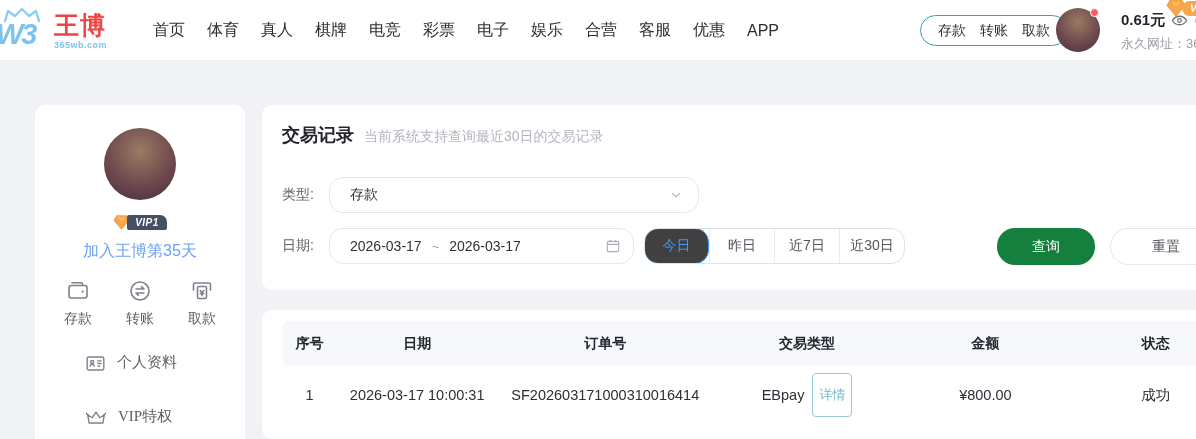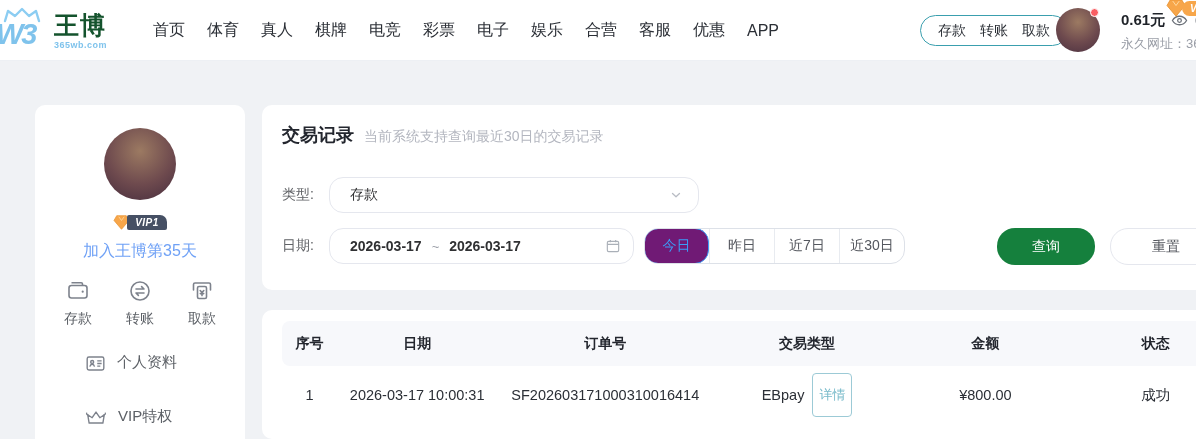--- a/index.html
+++ b/index.html
@@ -6,21 +6,21 @@
   html,body { width:1196px; height:439px; overflow:hidden; }
   body { font-family:"Liberation Sans","DejaVu Sans",sans-serif; background:#f0f2f5; position:relative; color:#303133; }
 
   
   .header { position:absolute; top:0; left:0; width:1196px; height:61px; background:#fff; border-bottom:1px solid #edf0f4; }
   .logo { position:absolute; left:-4px; top:6px; display:flex; align-items:center; }
   .logo-mark { position:relative; width:52px; height:50px; color:#7fc3ec; }
   .logo-mark .crown { position:absolute; left:6px; top:1px; }
   .logo-mark .wb { position:absolute; left:0; top:12px; font-size:29px; font-weight:800; font-style:italic; letter-spacing:-2px; }
   .logo-text { margin-left:6px; display:flex; flex-direction:column; line-height:1; }
-  .logo-name { font-size:25px; font-weight:800; color:#14532d; letter-spacing:1px; }
+  .logo-name { font-size:25px; font-weight:800; color:#ef4444; letter-spacing:1px; }
   .logo-domain { font-size:9px; color:#7fc3ec; margin-top:3px; letter-spacing:.5px; font-weight:700; }
   .nav { position:absolute; left:153px; top:0; height:61px; display:flex; align-items:center; gap:22px; }
   .nav-item { font-size:16px; color:#2b2f36; cursor:pointer; white-space:nowrap; }
 
   .quick-pill { position:absolute; left:920px; top:15px; height:31px; border:1px solid #3a9fae; border-radius:16px; display:flex; align-items:center; gap:14px; padding:0 17px; background:#fff; }
   .quick-pill span { font-size:14px; color:#2b2f36; cursor:pointer; white-space:nowrap; }
 
   .hdr-avatar { position:absolute; left:1056px; top:8px; width:44px; height:44px; border-radius:50%;
     background:radial-gradient(circle at 50% 32%, #9c7a62 0%, #6e4a4e 55%, #4a3040 100%); }
   .hdr-avatar .dot { position:absolute; right:1px; top:0; width:9px; height:9px; border-radius:50%; background:#f85e63; border:1px solid #fff; }
@@ -42,41 +42,41 @@
   .vip-gem { display:flex; }
   .vip-pill { margin-left:-3px; background:#465064; color:#fff; font-size:10px; font-style:italic; font-weight:700; padding:2px 8px; border-radius:2px 7px 2px 2px; letter-spacing:.5px; }
   .join-text { position:absolute; top:136px; left:0; width:100%; text-align:center; font-size:16px; color:#6fa1f6; }
   .side-actions { position:absolute; top:174px; left:12px; right:12px; display:flex; }
   .side-action { flex:1; display:flex; flex-direction:column; align-items:center; gap:7px; cursor:pointer; }
   .side-action .ic { color:#7d828c; display:flex; }
   .side-action .lb { font-size:14px; color:#5c6066; }
   .side-menu-item { position:absolute; left:50px; display:flex; gap:11px; cursor:pointer; }
   .side-menu-item .ic { color:#7d828c; display:flex; }
   .side-menu-item .lb { font-size:15px; color:#5c6066; }
-  .mi-0 { top:248px; } .mi-1 { top:302px; }
+  .mi-0 { top:248px; } .mi-1 { top:302px;font-family:Liberation Serif, serif; }
 
   
   .filter-card { position:absolute; left:262px; top:105px; width:980px; height:185px; background:#fff; border-radius:10px; }
   .fc-titlerow { position:absolute; left:20px; top:18px; display:flex; align-items:baseline; gap:10px; white-space:nowrap; }
   .fc-title { font-size:18px; font-weight:800; color:#23262e; }
   .fc-sub { font-size:14px; color:#b3b6bf; }
   .frow { position:absolute; left:20px; display:flex; align-items:center; }
   .frow-type { top:72px; } .frow-date { top:123px; }
   .flabel { font-size:14px; color:#606266; width:47px; flex:none; }
   .select-box { width:370px; height:36px; border:1px solid #e5e7ee; border-radius:14px; display:flex; align-items:center; padding:0 15px 0 20px; cursor:pointer; background:#fff; }
   .select-box .val { flex:1; font-size:14px; color:#303133; }
   .select-box .ic { color:#b8bcc4; display:flex; }
   .date-box { width:305px; height:36px; border:1px solid #e5e7ee; border-radius:14px; display:flex; align-items:center; padding:0 12px 0 20px; background:#fff; cursor:pointer; }
-  .date-box .d { font-size:14px; font-weight:700; color:#303133; }
+  .date-box .d { font-size:14px; font-weight:400; color:#303133; }
   .date-box .sep { font-size:13px; color:#9a9ea7; margin:0 10px; }
   .date-box .ic { margin-left:auto; color:#aab0b8; display:flex; }
   .range-group { display:flex; margin-left:10px; border:1px solid #dde1e8; border-radius:14px; overflow:hidden; height:36px; background:#fff; }
   .range-btn { width:65px; display:flex; align-items:center; justify-content:center; font-size:14px; color:#54575e; cursor:pointer; border-left:1px solid #e8ebf0; }
   .range-btn:first-child { border-left:none; }
-  .range-btn.active { border:1px solid #3b9cf7; color:#3b9cf7; border-radius:14px; margin:-1px 0 -1px -1px; background:#701a75; }
+  .range-btn.active { border:1px solid #3b9cf7; color:#3b9cf7; border-radius:14px; margin:-1px 0 -1px -1px; background:#404040; }
   .btn-search { position:absolute; left:735px; top:123px; width:98px; height:37px; border:none; border-radius:18px; background:#15803d; color:#fff; font-size:14px; cursor:pointer; font-family:Liberation Sans, sans-serif; }
   .btn-reset { position:absolute; left:848px; top:123px; width:112px; height:37px; border:1px solid #e5e7ee; border-radius:18px; background:#fff; color:#54575e; font-size:14px; cursor:pointer; font-family:inherit; }
 
   
   .table-card { position:absolute; left:262px; top:310px; width:980px; height:129px; background:#fff; border-radius:10px; }
   .thead { position:absolute; left:20px; top:11px; width:960px; height:45px; background:#f7f8fb; border-radius:8px; display:flex; align-items:center; }
   .trow { position:absolute; left:20px; top:56px; width:960px; height:58px; display:flex; align-items:center; }
   .cell { display:flex; align-items:center; justify-content:center; text-align:left; }
   .c1 { width:56px; } .c2 { width:164px; } .c3 { width:220px; } .c4 { width:192px; } .c5 { width:172px; } .c6 { width:176px; }
   .thead .cell { font-size:14px; font-weight:800; color:#23262e; }

